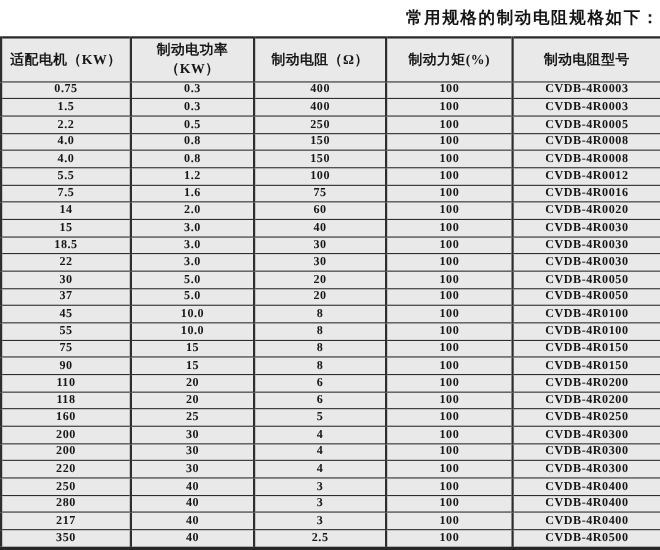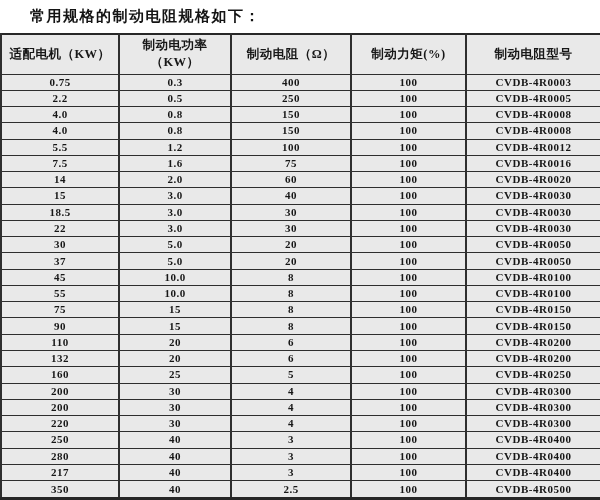--- a/index.html
+++ b/index.html
@@ -18,20 +18,21 @@
   }
   .doc-title {
     box-sizing: border-box;
     height: 33px;
     padding: 7px 0 0 30px;
     font-size: 15px;
     font-weight: bold;
     color: #141414;
     letter-spacing: 1.5px;
     background: #ffffff;
+    text-align: right;
   }
   table.spec-table {
     width: 600px;
     height: 467px;
     table-layout: fixed;
     border-collapse: collapse;
     background: #e9e9e9;
     border: 2px solid #272727;
     border-bottom-width: 3px;
   }
@@ -90,20 +91,27 @@
     </thead>
     <tbody>
         <tr>
           <td>0.75</td>
           <td>0.3</td>
           <td>400</td>
           <td>100</td>
           <td>CVDB-4R0003</td>
         </tr>
         <tr>
+          <td>1.5</td>
+          <td>0.3</td>
+          <td>400</td>
+          <td>100</td>
+          <td>CVDB-4R0003</td>
+        </tr>
+        <tr>
           <td>2.2</td>
           <td>0.5</td>
           <td>250</td>
           <td>100</td>
           <td>CVDB-4R0005</td>
         </tr>
         <tr>
           <td>4.0</td>
           <td>0.8</td>
           <td>150</td>
@@ -202,21 +210,21 @@
           <td>CVDB-4R0150</td>
         </tr>
         <tr>
           <td>110</td>
           <td>20</td>
           <td>6</td>
           <td>100</td>
           <td>CVDB-4R0200</td>
         </tr>
         <tr>
-          <td>132</td>
+          <td>118</td>
           <td>20</td>
           <td>6</td>
           <td>100</td>
           <td>CVDB-4R0200</td>
         </tr>
         <tr>
           <td>160</td>
           <td>25</td>
           <td>5</td>
           <td>100</td>

